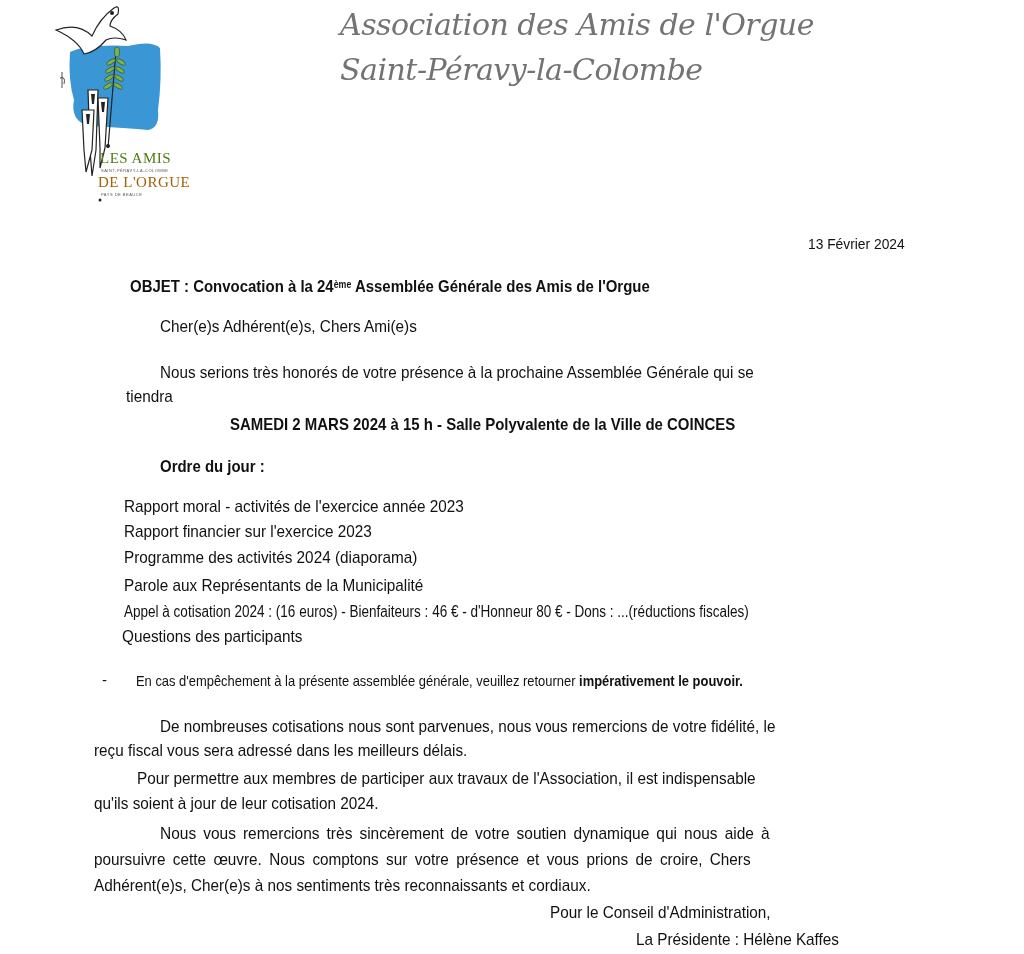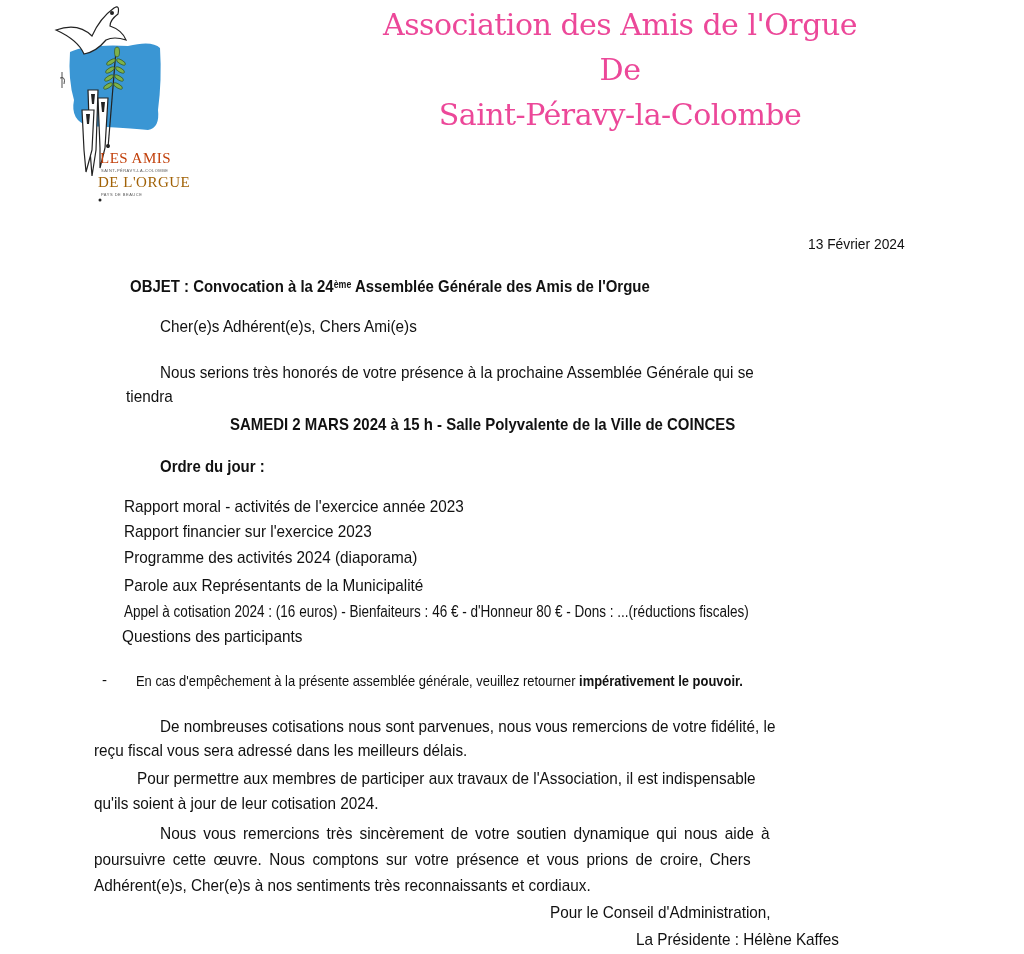--- a/index.html
+++ b/index.html
@@ -1,26 +1,26 @@
 <!DOCTYPE html>
 <html><head>
   <meta charset="utf-8">
   <style>
     * { margin: 0; padding: 0; box-sizing: border-box; }
     html, body { width: 1024px; height: 954px; background: #ffffff; overflow: hidden; }
     body { position: relative; font-family: "Liberation Sans", sans-serif; color: #111111; }
 
     .logo { position: absolute; left: 48px; top: 0px; width: 160px; height: 210px; }
-    .logo-text-1 { position: absolute; left: 100px; top: 150px; font-family: "Liberation Serif", serif; font-size: 15px; color: #c2410c; letter-spacing: 0.5px; }
+    .logo-text-1 { position: absolute; left: 100px; top: 150px; font-family: "Liberation Serif", serif; font-size: 15px; color: #4d7c0f; letter-spacing: 0.5px; }
     .logo-text-2 { position: absolute; left: 101px; top: 168px; font-family: "Liberation Sans", sans-serif; font-size: 4px; color: #555; letter-spacing: 0.5px; }
     .logo-text-3 { position: absolute; left: 98px; top: 174px; font-family: "Liberation Serif", serif; font-size: 15px; color: #a16207; letter-spacing: 0.5px; }
     .logo-text-4 { position: absolute; left: 101px; top: 192px; font-family: "Liberation Sans", sans-serif; font-size: 4px; color: #555; letter-spacing: 0.5px; }
 
-    .header-title { position: absolute; left: 340px; top: 2px; width: 560px; text-align: center;
-      font-family: "DejaVu Serif", serif; color: #ec4899; font-size: 30px; line-height: 45px; letter-spacing: -0.5px; }
+    .header-title { position: absolute; left: 340px; top: 2px; width: 560px; text-align: left;
+      font-family: "DejaVu Serif", serif; font-style: italic; color: #737373; font-size: 30px; line-height: 45px; letter-spacing: -0.5px; }
 
     .t { position: absolute; white-space: nowrap; font-size: 17px; line-height: 22px; transform-origin: left top; }
     .b { font-weight: bold; }
 
     .date { left: 808px; top: 233px; font-size: 15px; transform: scaleX(0.92); }
     .objet { left: 130px; top: 276px; transform: scaleX(0.88); }
     .objet sup { font-size: 10px; vertical-align: top; position: relative; top: -2px; }
     .salutation { left: 160px; top: 316px; transform: scaleX(0.9); }
     .p1 { left: 160px; top: 362px; transform: scaleX(0.895); }
     .p1b { left: 126px; top: 386px; transform: scaleX(0.9); }
@@ -89,21 +89,20 @@
     <circle cx="52" cy="200" r="1.5" fill="#222"></circle>
   </svg>
 </div>
 <span class="logo-text-1">LES AMIS</span>
 <span class="logo-text-2">SAINT-PÉRAVY-LA-COLOMBE</span>
 <span class="logo-text-3">DE L'ORGUE</span>
 <span class="logo-text-4">PAYS DE BEAUCE</span>
 
 <div class="header-title">
   <div>Association des Amis de l'Orgue</div>
-  <div>De</div>
   <div>Saint-Péravy-la-Colombe</div>
 </div>
 
 <div class="t date">13 Février 2024</div>
 
 <div class="t objet b"><span>OBJET : Convocation à la 24</span><sup>ème</sup><span> Assemblée Générale des Amis de l'Orgue</span></div>
 
 <div class="t salutation">Cher(e)s Adhérent(e)s, Chers Ami(e)s</div>
 
 <div class="t p1">Nous serions très honorés de votre présence à la prochaine Assemblée Générale qui se</div>

